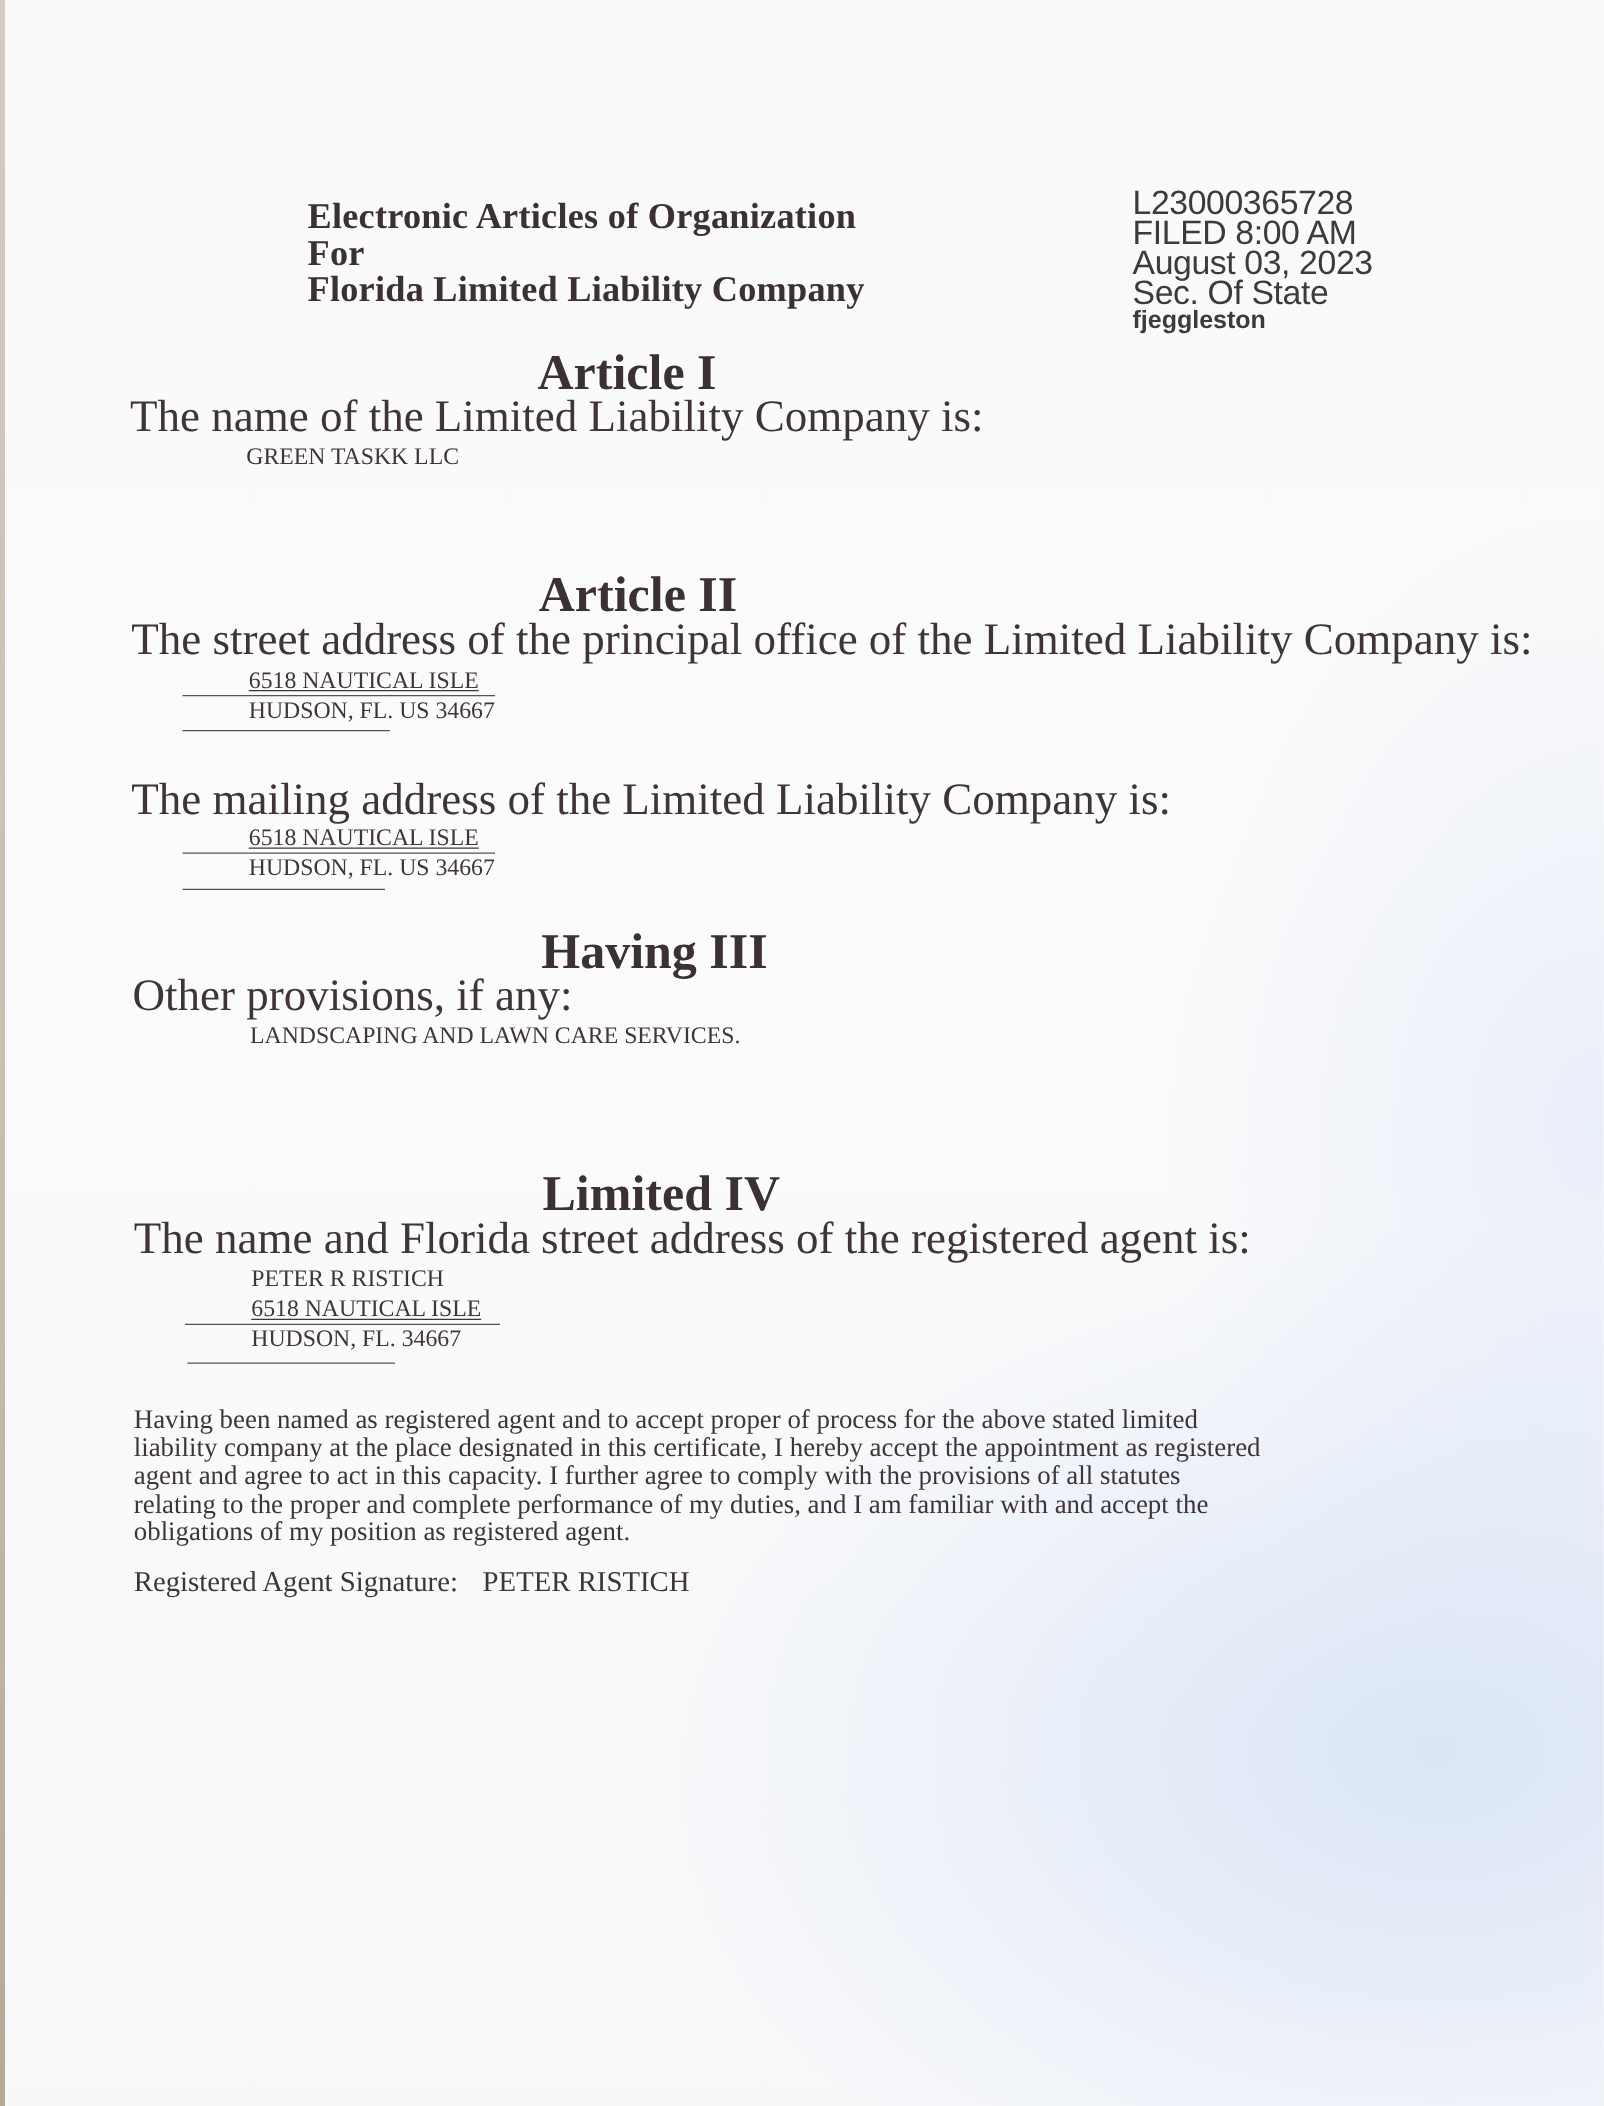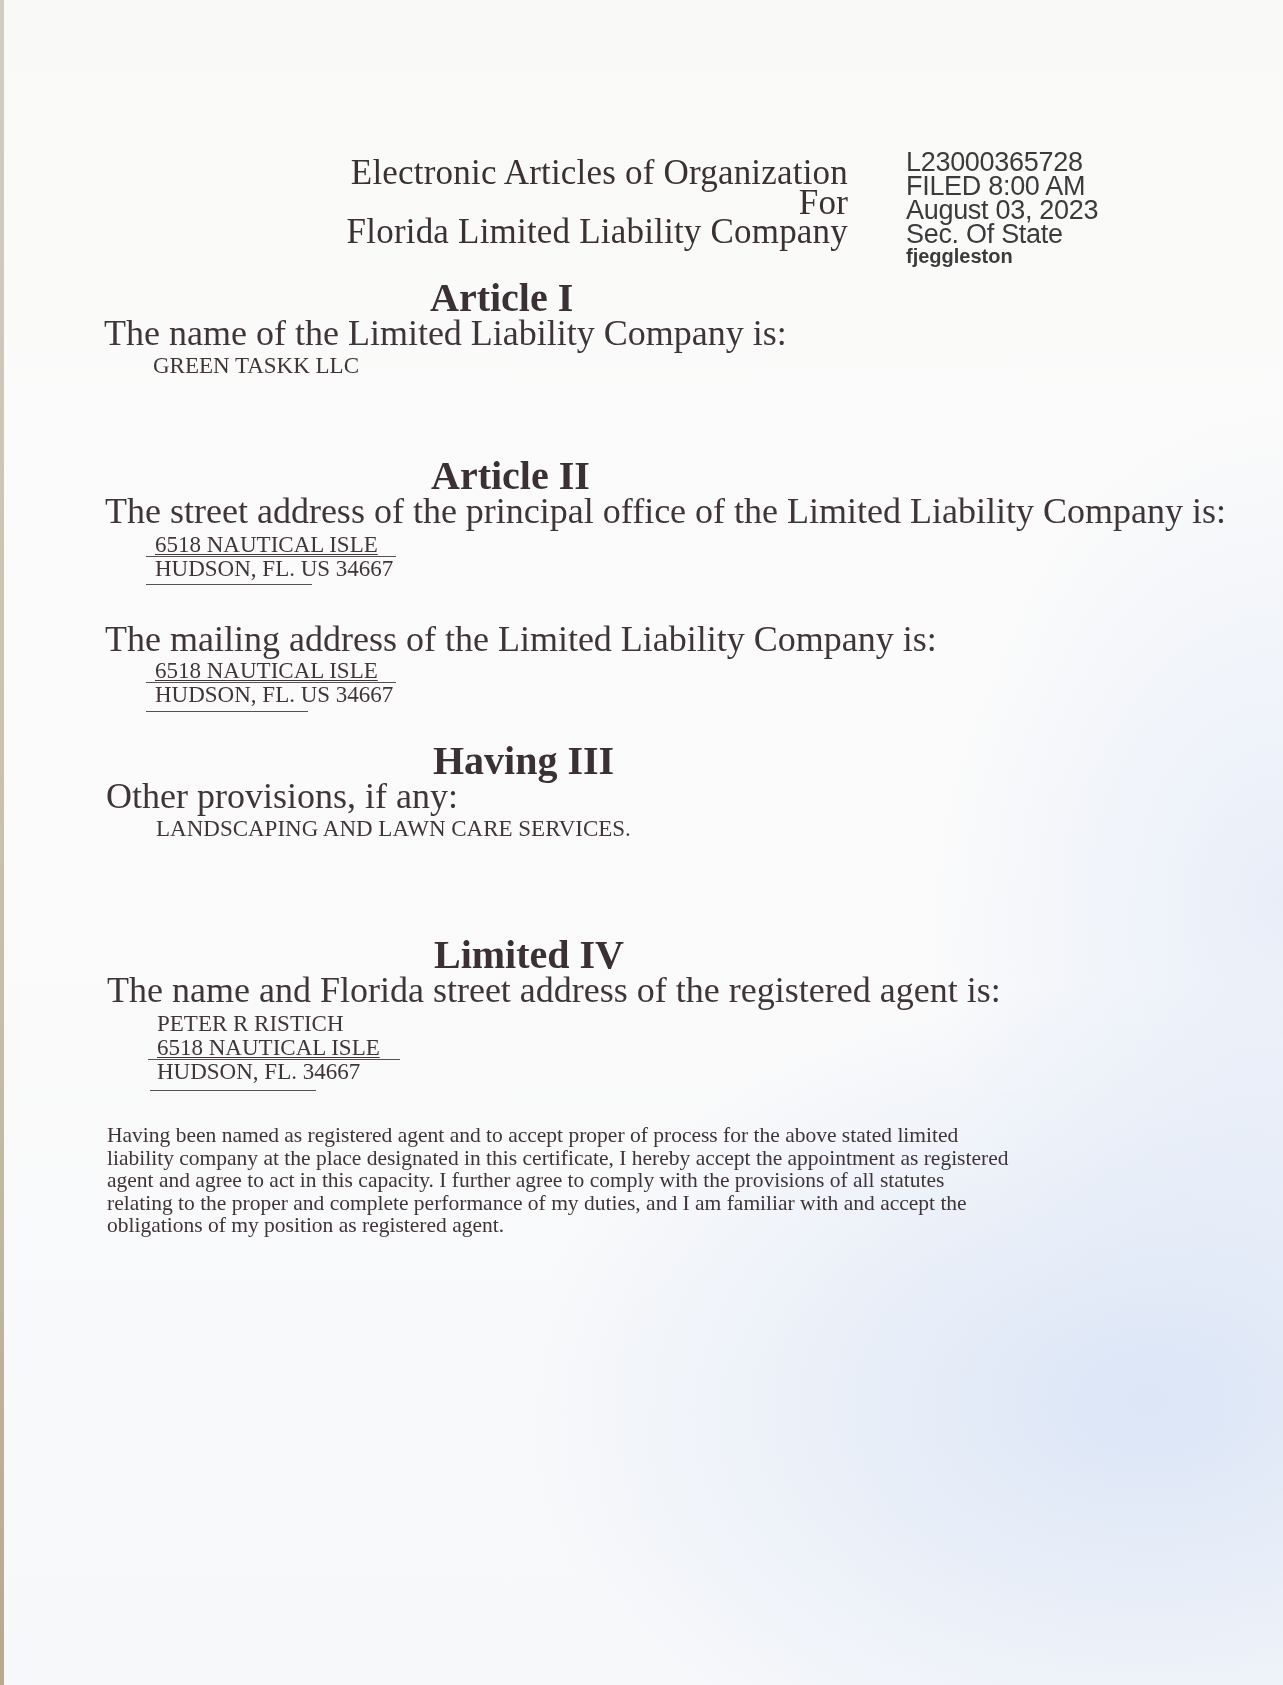--- a/index.html
+++ b/index.html
@@ -33,47 +33,48 @@
       width: 4px;
       height: 1685px;
       background: linear-gradient(180deg, #c9c2b3 0%, #b9ad98 60%, #a6957a 100%);
       opacity: 0.8;
     }
     .abs {
       position: absolute;
       white-space: nowrap;
     }
     .title {
-      font-weight: normal;
-      font-size: 35px;
+      font-weight: bold;
+      font-size: 29px;
       line-height: 30px;
-      text-align: right;
+      text-align: left;
       color: #3b3034;
       letter-spacing: 0.2px;
     }
     .stamp {
       font-family: "Liberation Sans", "DejaVu Sans", sans-serif;
       color: #3d3a3c;
       line-height: 24px;
     }
     .stamp .l { font-size: 27px; letter-spacing: -0.3px; }
     .stamp .sm { font-size: 20px; font-weight: bold; line-height: 20px; }
     .heading {
       font-weight: bold;
       font-size: 40px;
       color: #3b3034;
     }
     .label {
       font-size: 36px;
       color: #3f3538;
     }
     .value {
-      font-size: 23px;
+      font-size: 19px;
       color: #403638;
       line-height: 24px;
+      margin-left: 44px;
     }
     .u {
       text-decoration: underline;
       text-underline-offset: 2px;
       text-decoration-thickness: 1px;
     }
     .rule {
       position: absolute;
       height: 1px;
       background: #5a5054;
@@ -135,13 +136,17 @@
   <div class="rule" style="left:150px; top:1090px; width:166px;"></div>
 
   <div class="abs" style="left:107px; top:1124px;">
     <div class="para">Having been named as registered agent and to accept proper of process for the above stated limited</div>
     <div class="para">liability company at the place designated in this certificate, I hereby accept the appointment as registered</div>
     <div class="para">agent and agree to act in this capacity.  I further agree to comply with the provisions of all statutes</div>
     <div class="para">relating to the proper and complete performance of my duties, and I am familiar with and accept the</div>
     <div class="para">obligations of my position as registered agent.</div>
   </div>
 
+  <div class="abs" style="left:107px; top:1253px; font-size:23px; color:#3f3538;">
+    <span>Registered Agent Signature:</span>
+    <span style="margin-left:14px;">PETER RISTICH</span>
+  </div>
 </div>
 
 </body></html>

